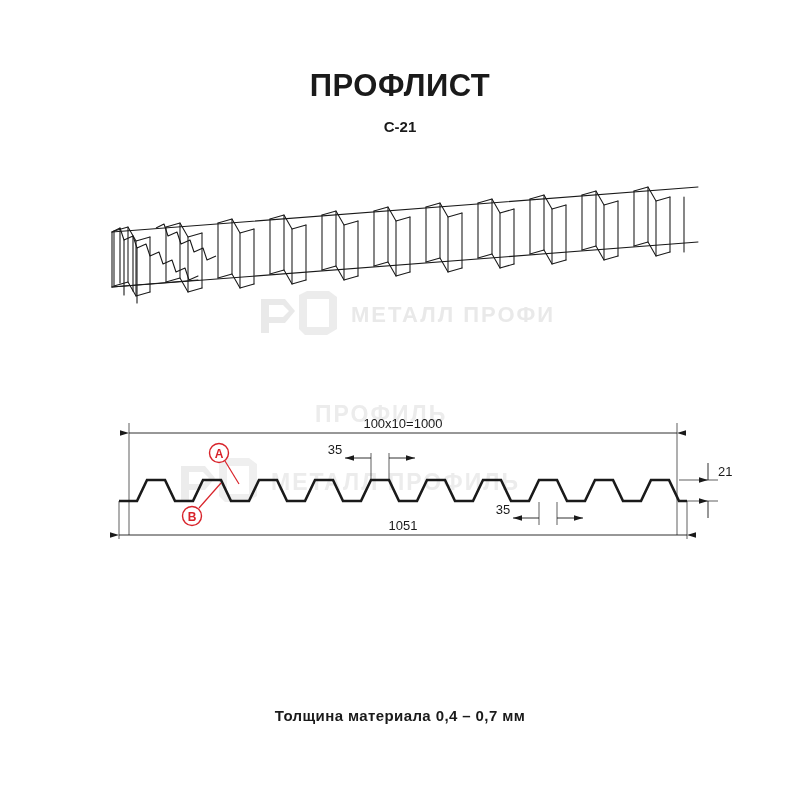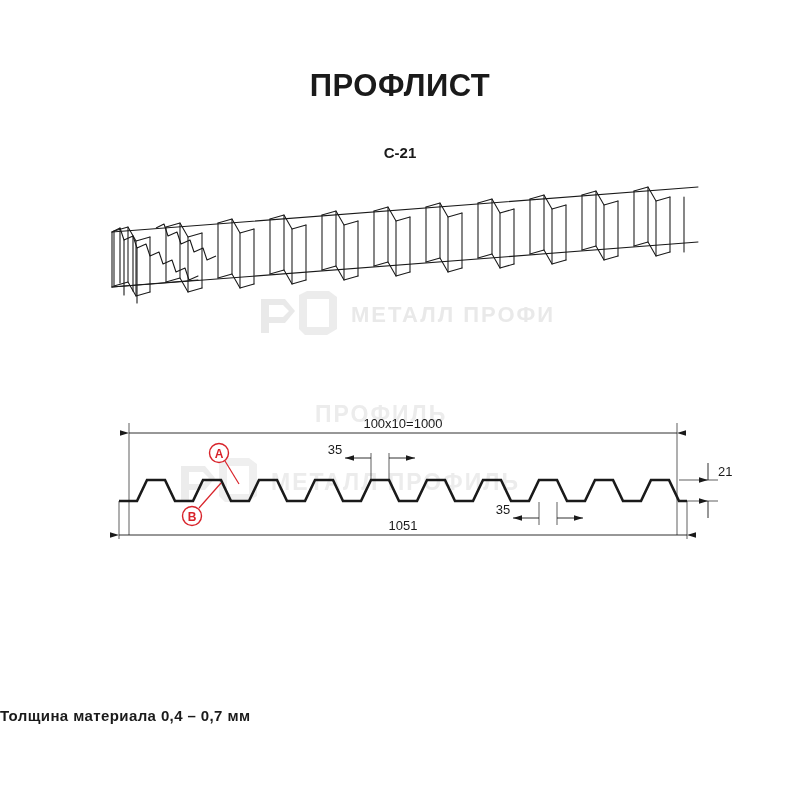--- a/index.html
+++ b/index.html
@@ -31,26 +31,26 @@
     font-weight: bold;
     letter-spacing: 0.5px;
   }
   .subtitle {
     position: absolute;
     left: 0; right: 0;
     top: 118px;
     text-align: center;
     font-size: 15px;
     font-weight: bold;
-    margin-top: 26px;
   }
   .footer-note {
     position: absolute;
     left: 0; right: 0;
     top: 707px;
+    text-align: center;
     font-size: 15px;
     font-weight: bold;
     letter-spacing: 0.4px;
   }
   .iso-wrap {
     position: absolute;
     left: 100px;
     top: 170px;
     width: 610px;
     height: 140px;

